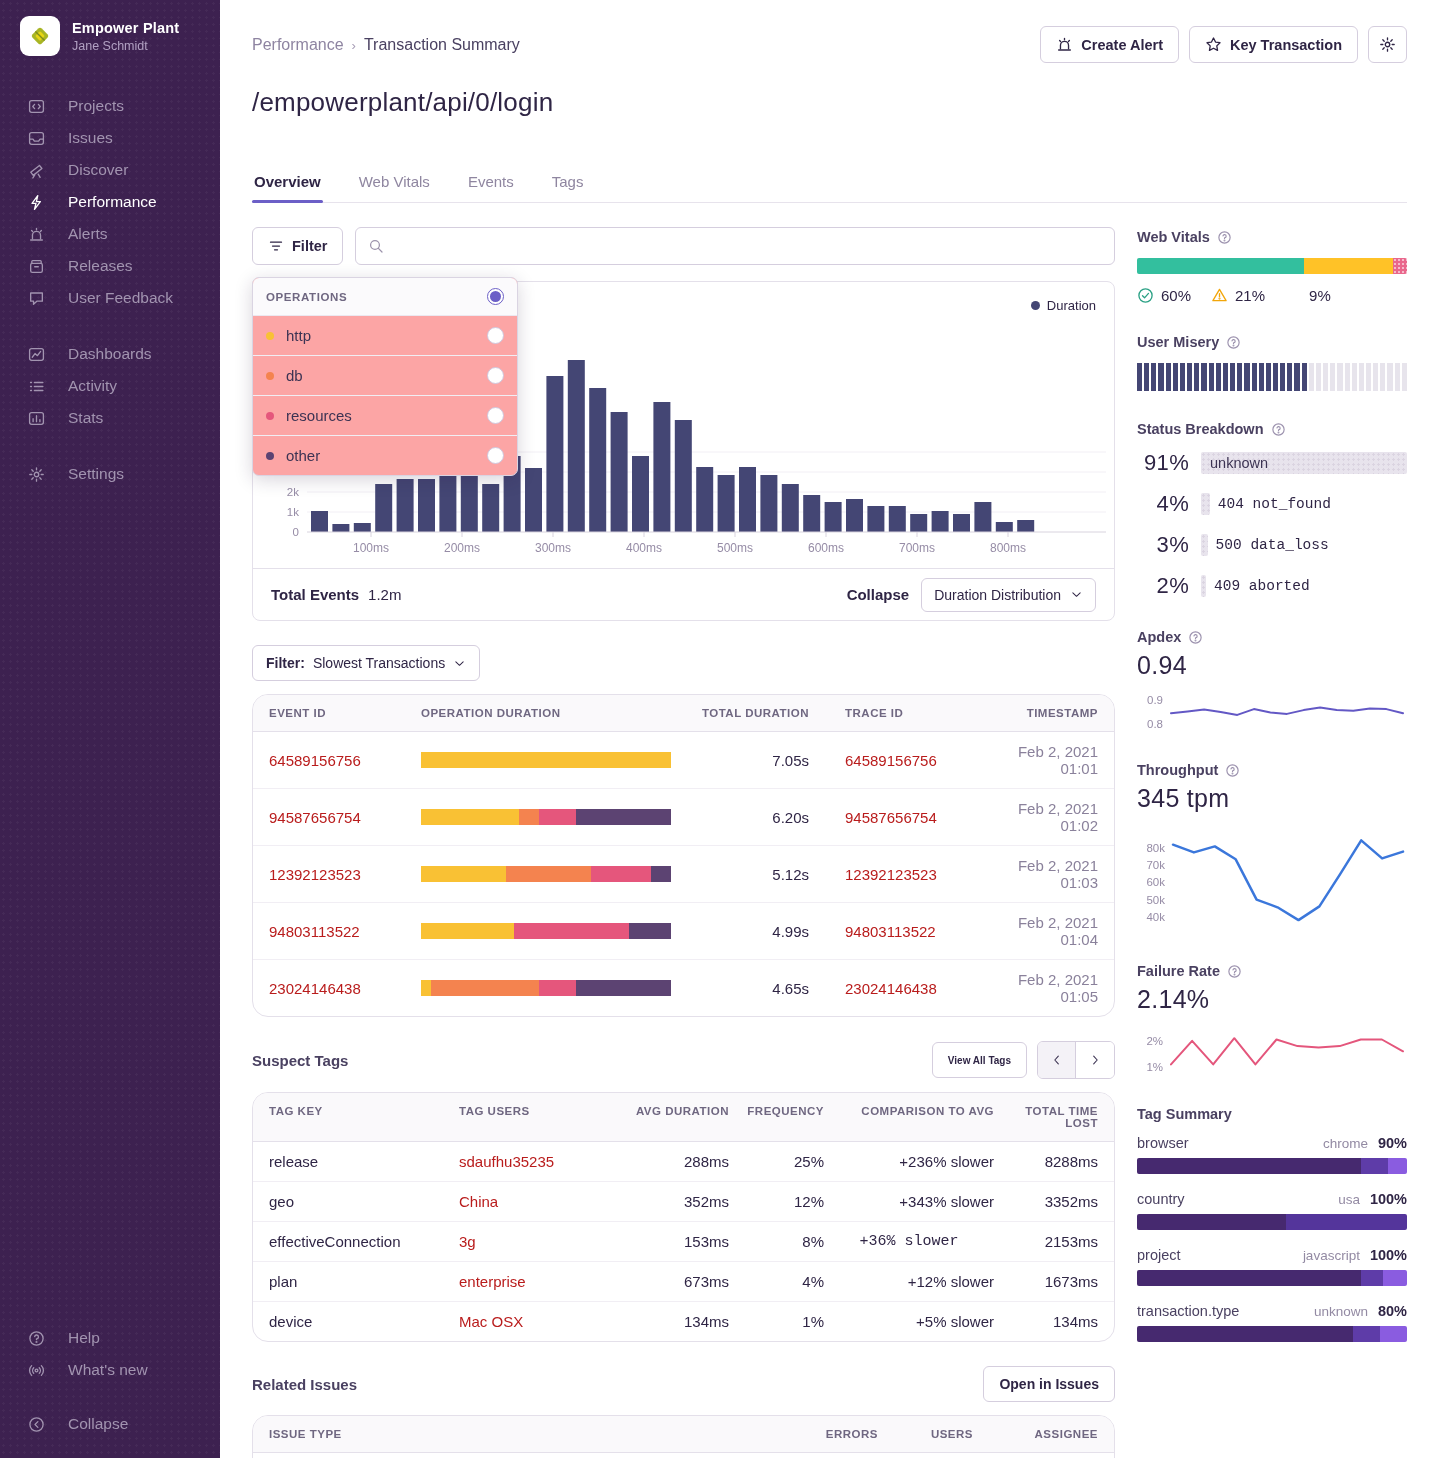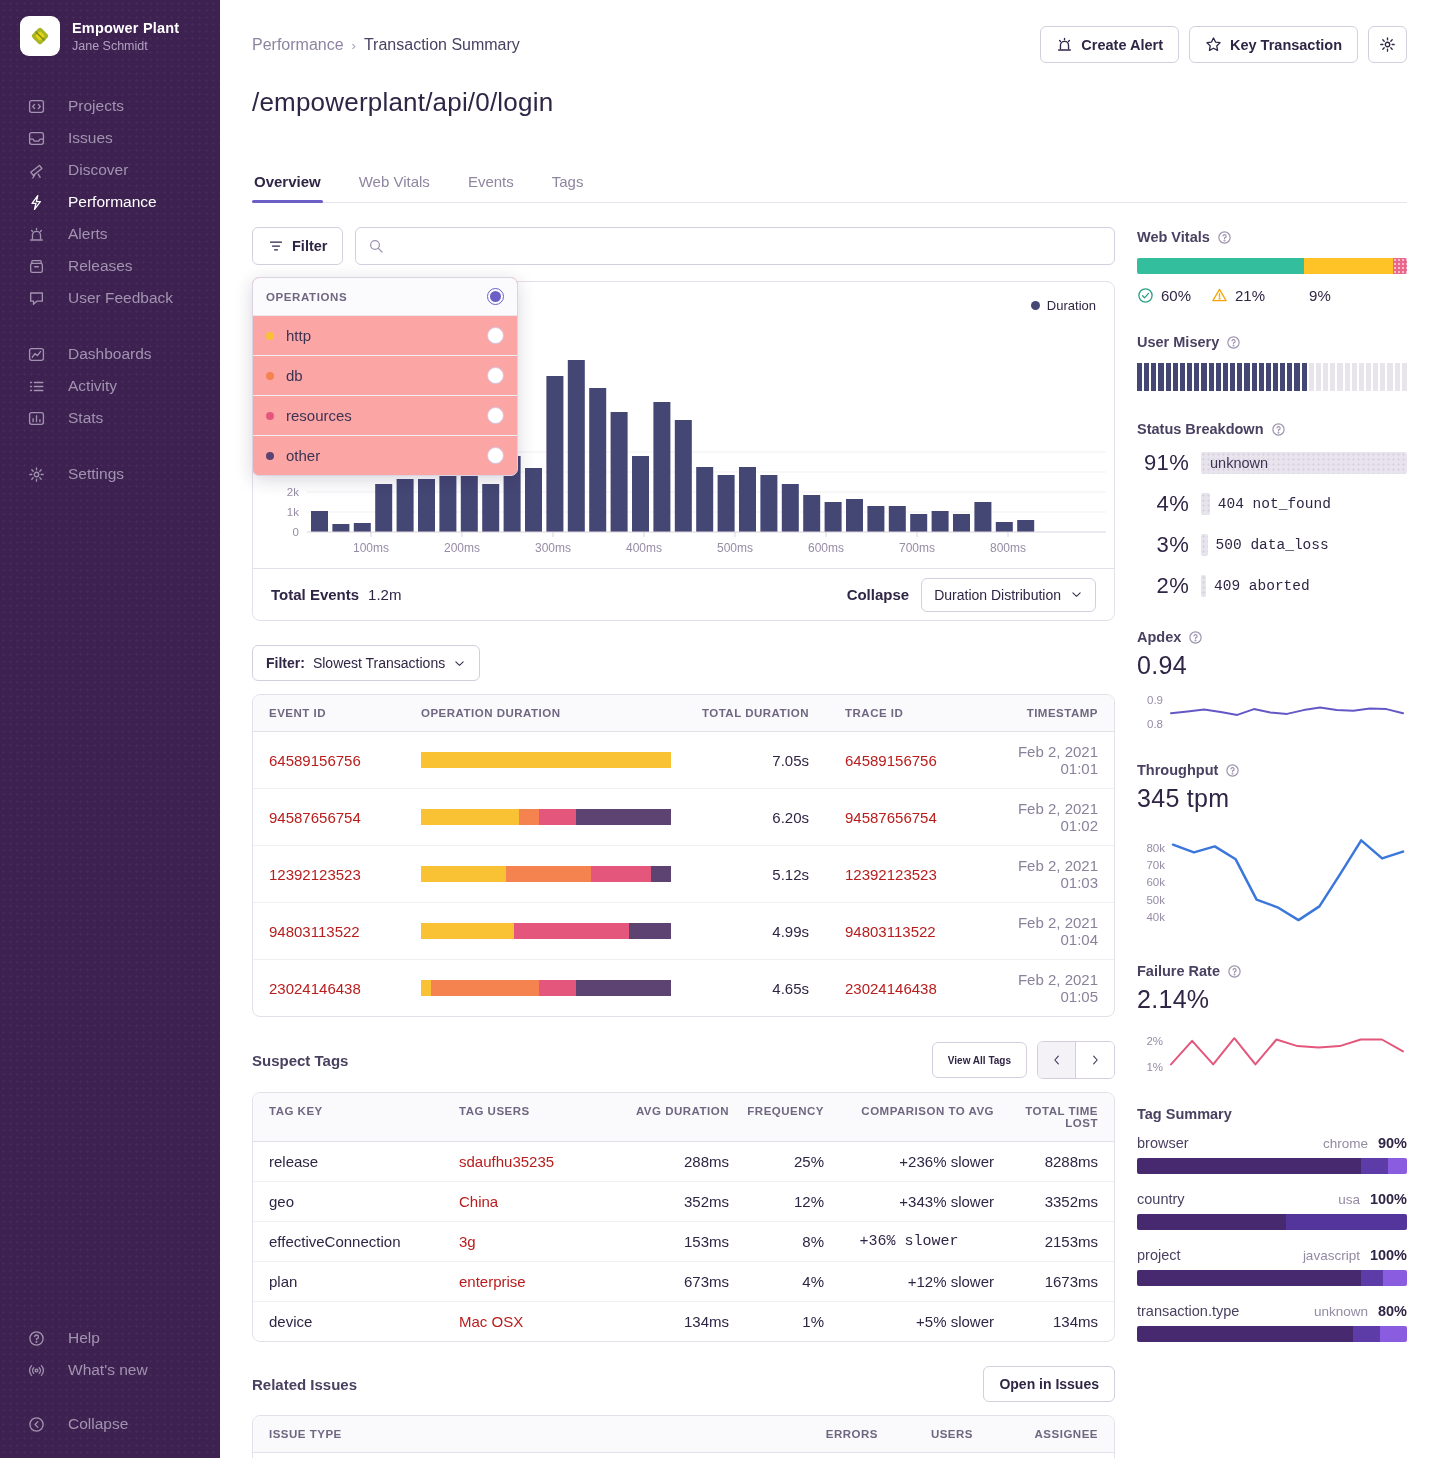--- a/index.html
+++ b/index.html
@@ -80,21 +80,21 @@
   .sec-toolbar { display:flex; align-items:center; justify-content:space-between; margin-top:24px; }
   .sec-title { font-size:15px; font-weight:700; color:#4A4161; }
   .right-tools { display:flex; gap:10px; align-items:center; }
   .filter-select { display:inline-flex; align-items:center; gap:8px; height:36px; padding:0 13px; border:1px solid #D5CEDE; border-radius:6px; background:#fff; font-size:14px; color:#2F2545; cursor:pointer; }
   .filter-select .pfx { font-weight:700; }
   .pager { display:flex; border:1px solid #D5CEDE; border-radius:6px; overflow:hidden; }
   .pager button { width:38px; height:36px; display:flex; align-items:center; justify-content:center; background:#fff; border:none; cursor:pointer; color:#3C3353; }
   .pager button.first { background:#F4F2F7; border-right:1px solid #D5CEDE; }
 
   
-  .tbl { margin-top:13px; border:1px solid #E4E0EA; border-radius:8px; overflow:hidden; background:#fff; }
+  .tbl { margin-top:13px; border:1px solid #E4E0EA; border-radius:16px; overflow:hidden; background:#fff; }
   .tbl-head { display:flex; background:#FAF9FB; border-bottom:1px solid #E4E0EA; padding:12px 16px; color:#6F6781; font-size:11.5px; font-weight:700; letter-spacing:.5px; }
   .tbl-row { display:flex; align-items:center; padding:11px 16px; font-size:15px; color:#2F2545; position:relative; }
   .tbl-row + .tbl-row { border-top:1px solid #F1EEF4; }
   .cell-link { color:#b91c1c; cursor:pointer; }
   .ts { color:#8A819B; }
   .opbar { height:16px; display:flex; width:250px; overflow:hidden; }
   .opbar span { height:100%; }
   .mono { font-family:"Liberation Mono", monospace; }
 
   

